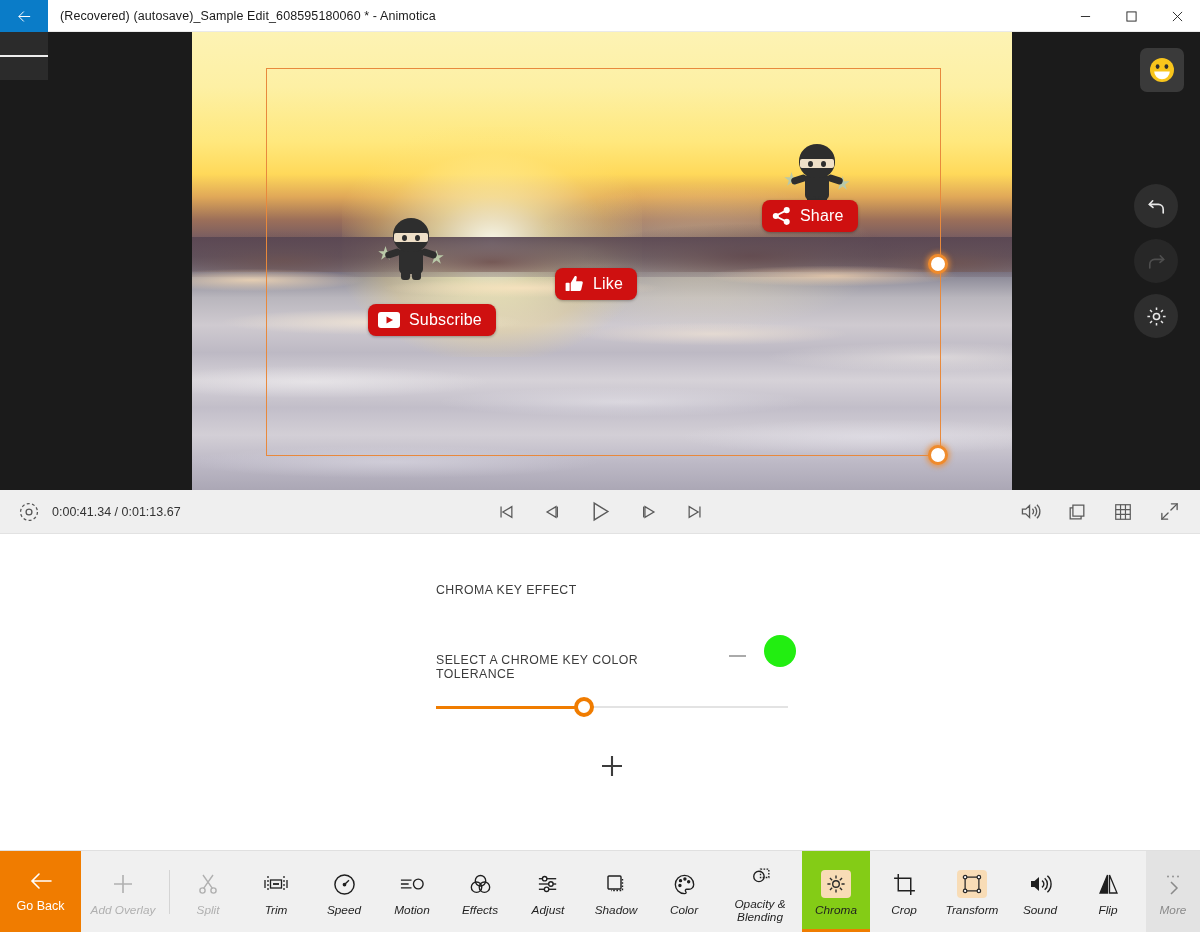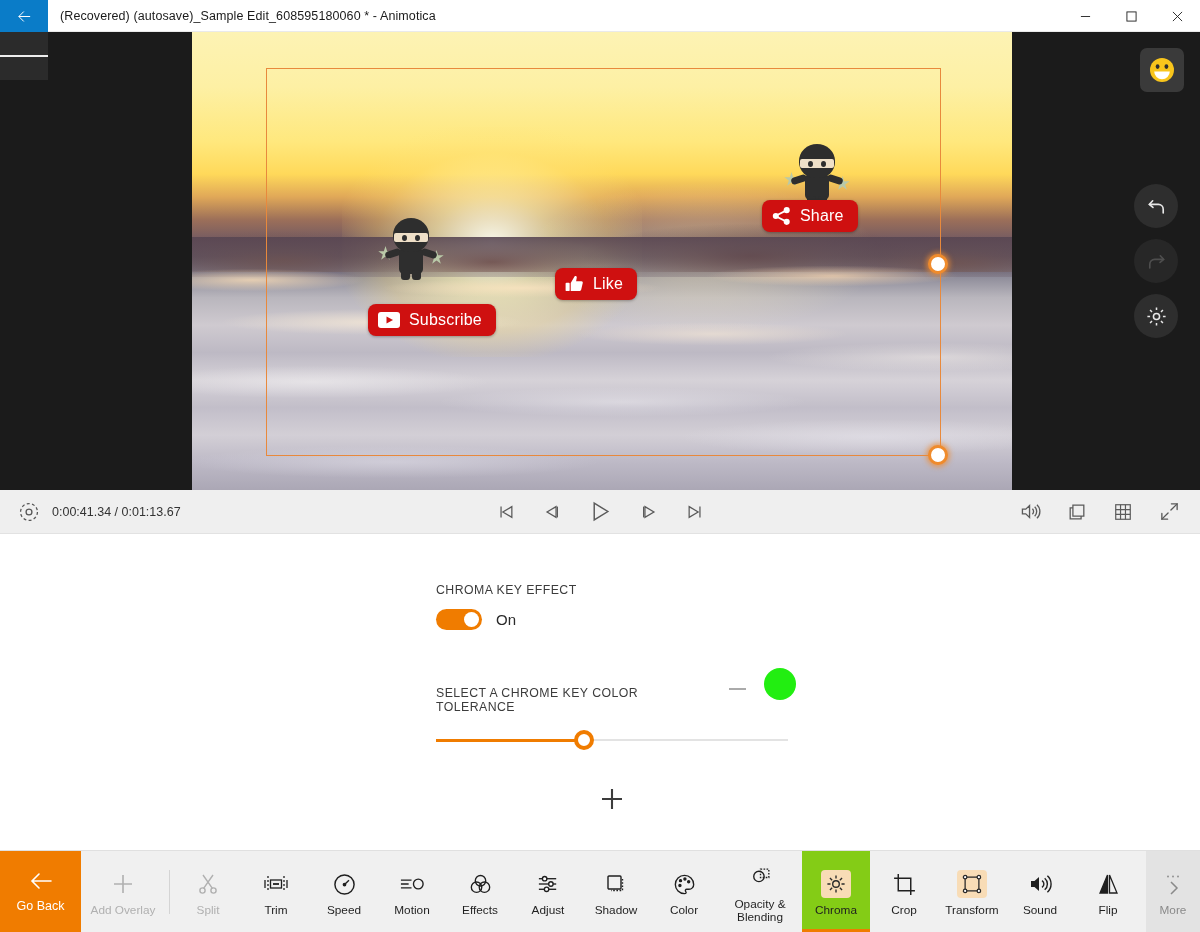--- a/index.html
+++ b/index.html
@@ -221,20 +221,21 @@
     width:81px; background:#f07c00; color:#fff;
     display:flex; flex-direction:column; align-items:center; justify-content:center;
     gap:7px; cursor:pointer;
   }
   .goback .lbl { font-size:12.5px; }
   .tools { flex:1; display:flex; align-items:stretch; position:relative; }
   .tool {
     width:68px; display:flex; flex-direction:column; align-items:center;
     justify-content:center; gap:6px; cursor:pointer; color:#1f1f1f; position:relative;
     padding-top:4px;
+    font-style:italic;
   }
   .tool .ic { height:28px; display:flex; align-items:center; justify-content:center; }
   .tool .lbl { font-size:11.8px; text-align:center; line-height:13px; }
   .tool.wide { width:84px; }
   .tool.disabled { color:#b0b0b0; cursor:default; }
   .tool.active { background:#84cc16; }
   .tool.active::after {
     content:''; position:absolute; left:0; bottom:0; width:100%; height:3px; background:#f07c00;
   }
   .tool .icbg {
@@ -472,26 +473,20 @@
         </svg>
       </div>
     </div>
   </div>
 
   <div class="panel">
     <div class="panel-inner">
 
       <div class="prop-label">CHROMA KEY EFFECT</div>
 
-      <div class="toggle-row">
-        <div class="toggle">
-          <div class="knob"></div>
-        </div>
-        <div class="toggle-text">On</div>
-      </div>
 
       <div class="color-row">
         <div class="prop-label">SELECT A CHROME KEY COLOR</div>
         <div class="minus-btn">
             <i></i>
           </div>
         <div class="swatch" style="background: rgb(34, 238, 17);"></div>
       </div>
 
       <div class="prop-label tol-label">TOLERANCE</div>

